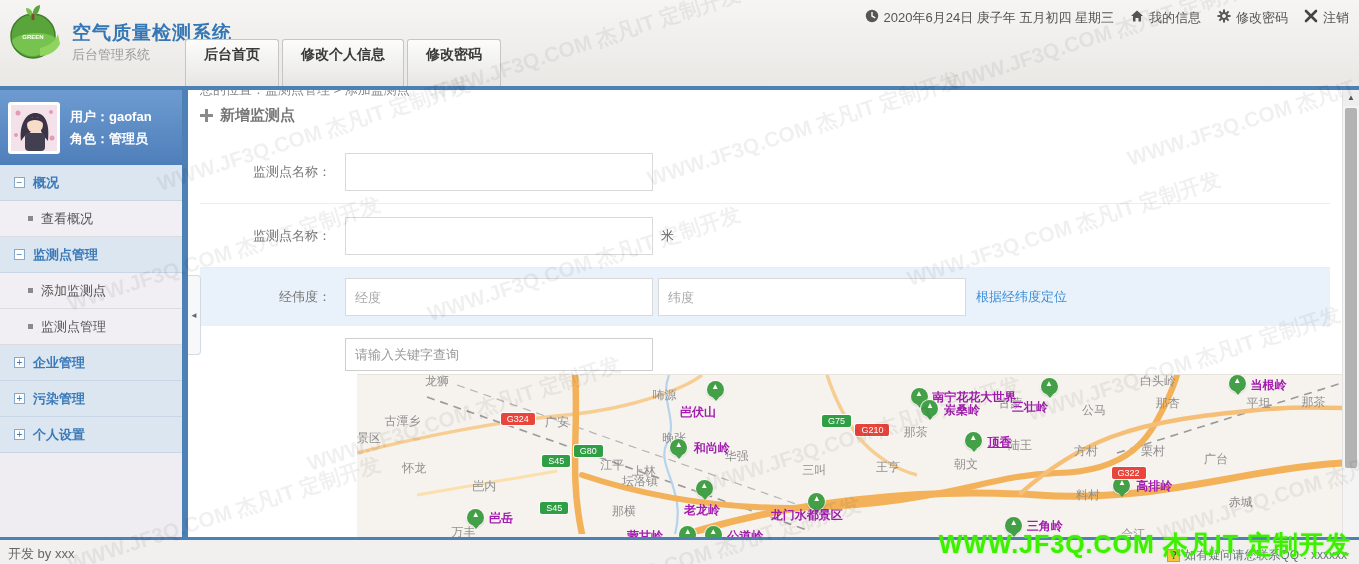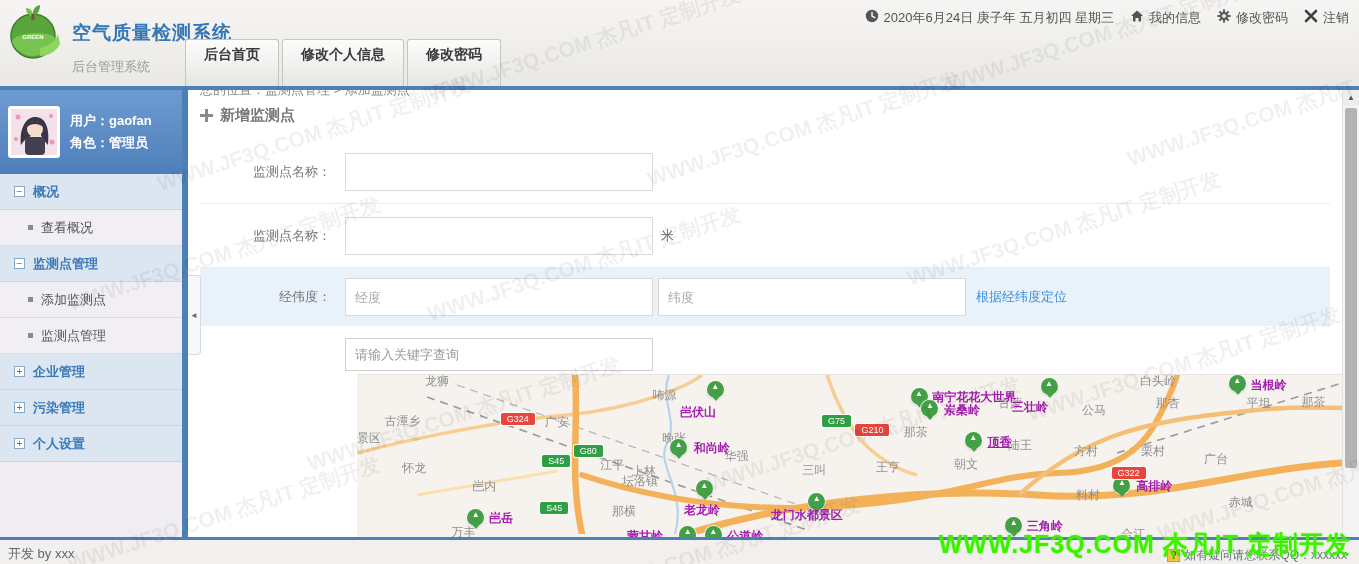--- a/index.html
+++ b/index.html
@@ -5,34 +5,34 @@
   * { margin:0; padding:0; box-sizing:border-box; }
   html,body { width:1359px; height:564px; overflow:hidden; }
   body { font-family:"Liberation Sans","DejaVu Sans",sans-serif; background:#fff; position:relative; }
   .screen { position:absolute; inset:0; width:1359px; height:564px; overflow:hidden; }
 
   
   .header { position:absolute; left:0; top:0; width:100%; height:86px;
     background:linear-gradient(#f6f5f3,#e9e8e5); }
   .logo { position:absolute; left:6px; top:4px; width:56px; height:58px; }
   .brand-title { position:absolute; left:72px; top:20px; font-size:19px; font-weight:bold; color:#3576b5; letter-spacing:1px; }
-  .brand-sub { position:absolute; left:72px; top:58px; font-size:13px; color:#9a9a98; }
+  .brand-sub { position:absolute; left:72px; top:46px; font-size:13px; color:#9a9a98; }
   .topinfo { position:absolute; right:10px; top:9px; display:flex; align-items:center; gap:6px; font-size:13px; color:#555; }
   .topinfo .seg { display:flex; gap:5px; margin-left:10px; white-space:nowrap; }
   .ticon { width:14px; height:14px; display:inline-block; }
   .tabs { position:absolute; left:185px; bottom:0; display:flex; gap:3px; }
   .tab { height:47px; padding:0 18px; line-height:29px; font-size:14px; font-weight:bold; color:#3a3a3a;
     background:linear-gradient(#fcfcfb,#e7e6e3); border:1px solid #c6c5c2; border-bottom:none;
     border-radius:3px 3px 0 0; cursor:pointer; }
   .blueline { position:absolute; left:0; top:86px; width:100%; height:4px; background:#4d80b5; }
 
   
   .sidebar { position:absolute; left:0; top:90px; width:182px; bottom:27px; background:#efedf1; overflow:hidden; }
   .side-strip { position:absolute; left:182px; top:90px; width:6px; bottom:27px; background:#4d80b5; }
-  .userbox { height:84px; background:linear-gradient(#6d9bd1,#4f7fba); padding:10px 8px; display:flex; gap:10px; align-items:center; }
+  .userbox { height:75px; background:linear-gradient(#6d9bd1,#4f7fba); padding:10px 8px; display:flex; gap:10px; align-items:center; }
   .avatar { width:52px; height:52px; border:3px solid #fff; border-radius:3px; background:#f3e2ea; overflow:hidden; flex:none; position:relative; }
   .userinfo { color:#fff; font-size:13px; font-weight:bold; line-height:22px; white-space:nowrap; }
   .menu-h { height:36px; line-height:35px; background:#dbe6f1; border-bottom:1px solid #c7d5e4; color:#3b7ab8;
     font-size:13px; font-weight:bold; padding-left:14px; display:flex; align-items:center; gap:8px; cursor:pointer; }
   .menu-s { height:36px; line-height:35px; background:#f1eff3; border-bottom:1px solid #dddbe0; color:#555;
     font-size:13px; padding-left:28px; display:flex; align-items:center; gap:8px; cursor:pointer; }
   .xbox { width:11px; height:11px; border:1px solid #8aa8c8; background:#fff; color:#3b7ab8; font-size:10px;
     line-height:9px; text-align:center; flex:none; font-weight:normal; }
   .bullet { width:5px; height:5px; background:#8a8a8a; flex:none; }
   .collapse-handle { position:absolute; left:188px; top:275px; width:13px; height:80px; background:#f6f8fa;

